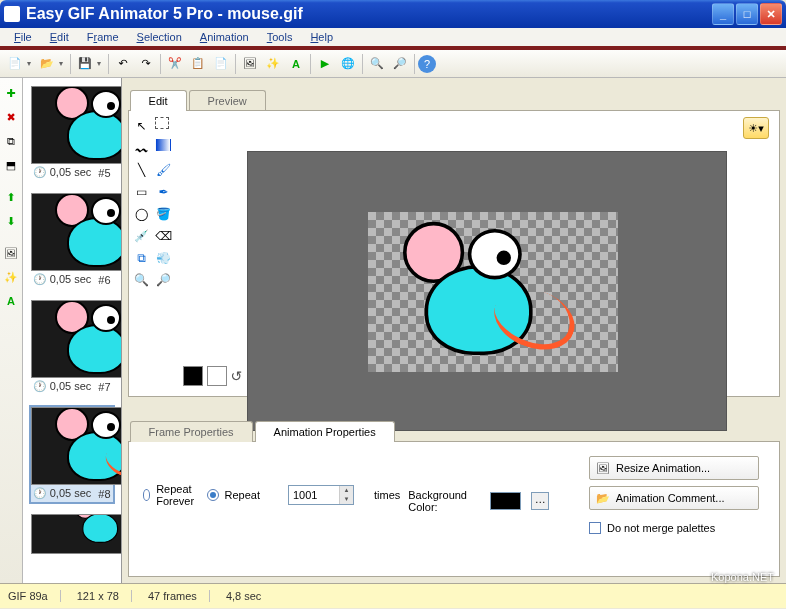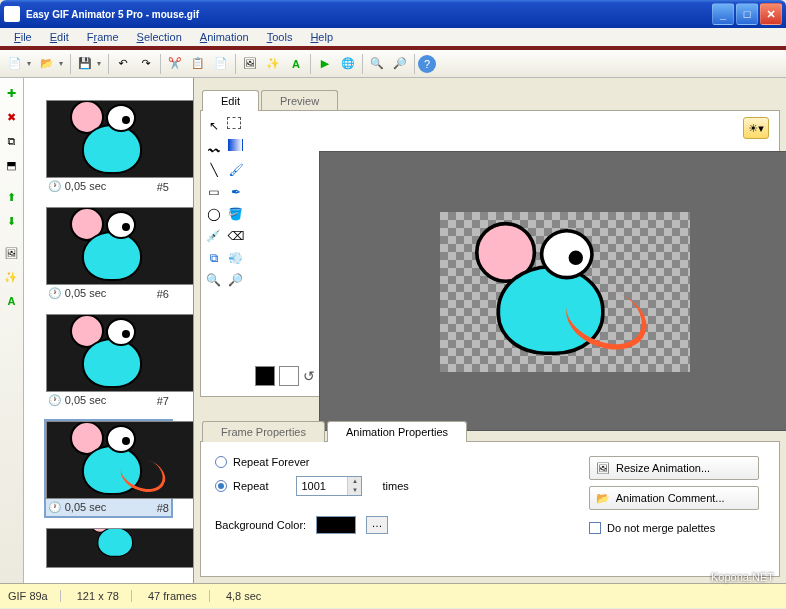--- a/index.html
+++ b/index.html
@@ -1,33 +1,33 @@
 <!DOCTYPE html>
 <html><head>
 <meta charset="utf-8">
 <style>
 *{box-sizing:border-box;margin:0;padding:0;font-family:Tahoma,sans-serif;font-size:11px}
 body{background:#ece9d8;width:786px;height:609px;overflow:hidden}
 .titlebar{height:28px;background:linear-gradient(#3b77dd,#1e4fc8 10%,#0734a8);color:#fff;display:flex;align-items:center;padding:0 4px;border-radius:6px 6px 0 0}
 .titlebar .icon{width:16px;height:16px;background:#fff;border-radius:2px;display:inline-flex;align-items:center;justify-content:center;margin-right:6px}
-.titlebar .title{flex:1;font-weight:bold;font-size:10px}
+.titlebar .title{flex:1;font-weight:bold;font-size:16px}
 .winbtns{display:flex;gap:2px}
 .winbtn{width:22px;height:22px;border-radius:3px;display:flex;align-items:center;justify-content:center;font-weight:bold;color:#fff;border:1px solid #fff3}
 .wmin,.wmax{background:linear-gradient(#6eb1f5,#2a6ad8)}
 .wclose{background:linear-gradient(#f58b6e,#d83a2a)}
 .menubar{height:22px;background:#f4f3ee;border-bottom:4px solid #7f1d1d;display:flex;align-items:center;padding:0 6px;gap:2px}
 .menubar span{padding:2px 8px;color:#1a3e8c;cursor:default}
 .menubar span u{text-decoration:underline}
 .toolbar{height:28px;background:linear-gradient(#fdfdfb,#eceade);border-bottom:1px solid #b8b8b8;display:flex;align-items:center;padding:0 4px;gap:1px}
 .tbtn{width:22px;height:22px;display:flex;align-items:center;justify-content:center;border:1px solid transparent;border-radius:2px}
 .tsep{width:1px;height:20px;background:#c0c0c0;margin:0 2px}
 .drop{width:8px;color:#666;font-size:8px}
 .mainrow{display:flex;height:505px}
 .lefttools{width:24px;background:linear-gradient(#fdfdfb,#eceade);border-right:1px solid #b8b8b8;display:flex;flex-direction:column;align-items:center;padding:4px 0;gap:2px}
-.frames{width:170px;background:#fff;border-right:1px solid #999;overflow-y:auto;padding:20px}
+.frames{width:170px;background:#fff;border-right:1px solid #999;overflow-y:auto;padding:6px}
 .frame{margin-bottom:8px;border:2px solid transparent}
 .frame.sel{background:#d6e5f5;border:2px solid #7da2ce}
 .thumb{width:148px;height:78px;background:#1a1a1a;border:1px solid #888;display:flex;align-items:center;justify-content:center;position:relative;overflow:hidden}
 .finfo{display:flex;align-items:center;justify-content:space-between;padding:2px 2px;color:#333}
 .clockico{color:#3a7cc8;margin-right:3px}
 .editarea{flex:1;display:flex;flex-direction:column;background:#ece9d8}
 .tabs{height:26px;display:flex;align-items:flex-end;padding-left:8px;gap:0;margin-top:6px}
 .tab{padding:4px 18px;background:#f4f3ee;border:1px solid #aca899;border-bottom:none;border-radius:3px 3px 0 0;margin-right:2px;position:relative;top:1px}
 .tab.active{background:#fff;z-index:2}
 .tab.inactive{background:#ece9d8;color:#666}
@@ -39,21 +39,21 @@
 .canvas-topright{position:absolute;top:6px;right:10px}
 .ybtn{width:26px;height:22px;background:linear-gradient(#fff3c8,#ffda66);border:1px solid #c9a942;border-radius:3px;display:flex;align-items:center;justify-content:center}
 .canvas{position:absolute;top:40px;left:70px;width:480px;height:280px;background:#6a6a6a;border:1px solid #555}
 .checker{position:absolute;top:60px;left:120px;width:250px;height:160px;background:repeating-conic-gradient(#888 0 25%,#bbb 0 50%) 0 0/16px 16px}
 .mouse-art{position:absolute;inset:0;display:flex;align-items:center;justify-content:center}
 .swatches{position:absolute;bottom:10px;left:6px;display:flex;align-items:center;gap:4px}
 .swatch{width:20px;height:20px;border:1px solid #888}
 .swrotate{color:#555;font-size:14px}
 .proppanel{height:136px;background:#fff;border:1px solid #aca899;margin:6px;position:relative}
 .propbody{padding:14px 14px 8px;display:flex;gap:40px}
-.propleft{display:flex;flex-direction:column;gap:8px}
+.propleft{display:flex;flex-direction:row;gap:8px}
 .radiorow{display:flex;align-items:center;gap:6px}
 .radio{width:12px;height:12px;border:1px solid #5a7fb8;border-radius:50%;display:inline-flex;align-items:center;justify-content:center}
 .radio.on::after{content:"";width:6px;height:6px;background:#3a7cc8;border-radius:50%}
 .spin{display:inline-flex;border:1px solid #7f9db9}
 .spin input{width:50px;border:none;padding:2px 4px;text-align:left}
 .spinbtns{display:flex;flex-direction:column;width:14px}
 .spinbtns div{height:9px;background:#e8e8e8;border-left:1px solid #ccc;font-size:7px;text-align:center;line-height:8px;color:#555}
 .bgrow{display:flex;align-items:center;gap:10px;margin-top:12px}
 .bgswatch{width:40px;height:18px;background:#000;border:1px solid #7f9db9}
 .dotbtn{width:22px;height:18px;border:1px solid #7f9db9;background:#f0f0f0;text-align:center}

